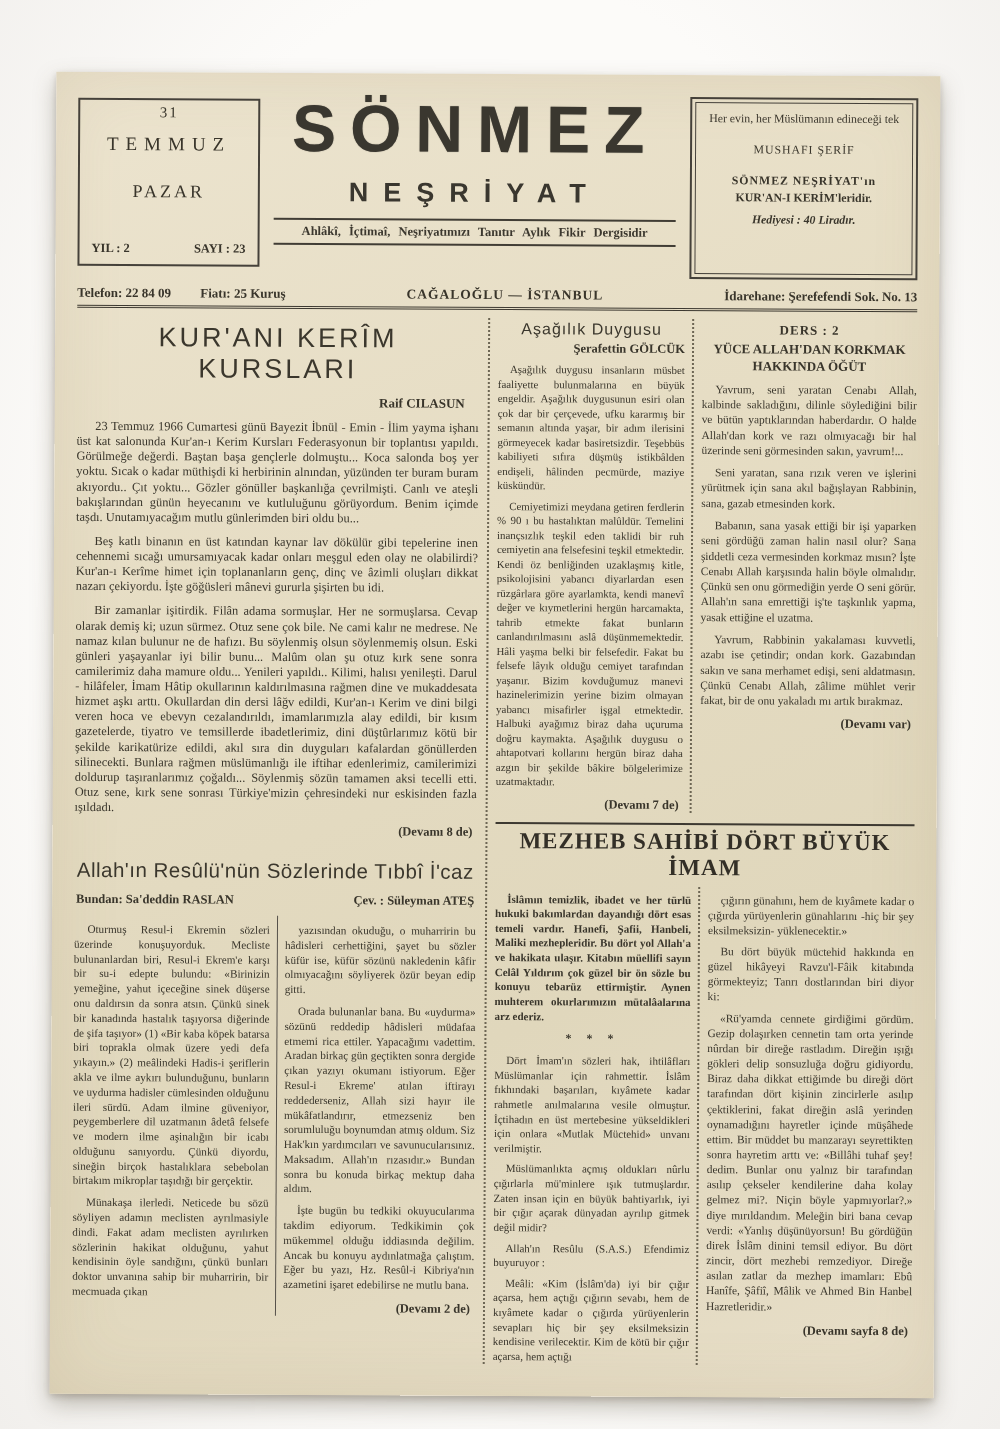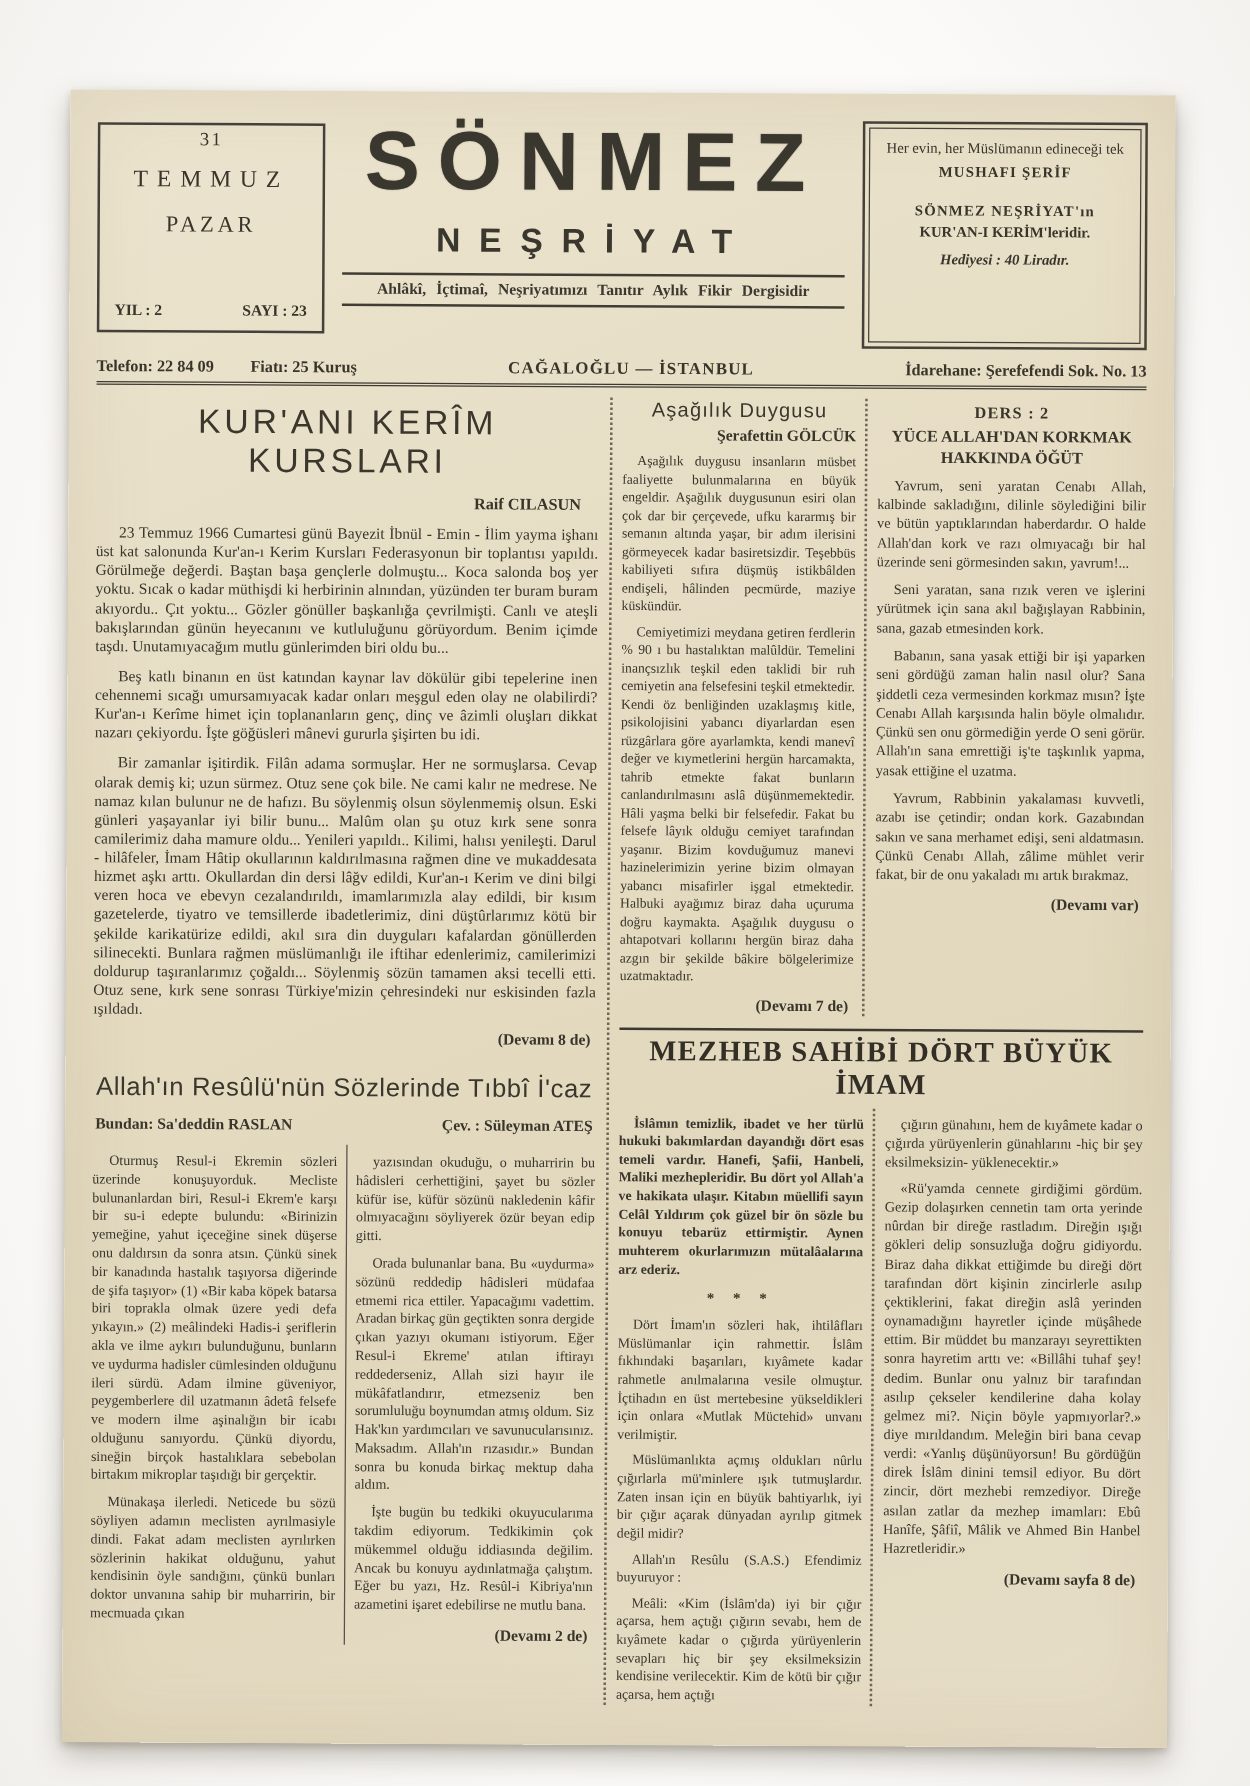--- a/index.html
+++ b/index.html
@@ -19,40 +19,40 @@
   }
   
   .mast-row{display:flex;align-items:stretch;}
   .date-box{
     width:182px;box-sizing:border-box;border:2px solid #45413a;
     padding:0 10px 8px;display:flex;flex-direction:column;text-align:center;
     height:168px;flex:none;margin-top:6px;
   }
   .date-day{font-size:15px;letter-spacing:2px;margin-top:4px;}
   .date-month{font-size:19px;letter-spacing:7px;margin-top:12px;}
-  .date-weekday{font-size:18px;letter-spacing:3px;margin-top:14px;}
+  .date-weekday{font-size:18px;letter-spacing:3px;margin-top:26px;}
   .date-bottom{display:flex;justify-content:space-between;font-weight:bold;font-size:12.5px;margin-top:auto;padding:0 2px;}
   .mast-center{flex:1;text-align:center;padding:0 14px;}
   .mast-title{
     font-family:"Liberation Sans",sans-serif;font-weight:900;font-size:66px;
     letter-spacing:14px;color:#3a372f;line-height:1;margin-top:2px;
     text-shadow:0 0 1px rgba(58,55,47,.6);
   }
   .mast-subtitle{
     font-family:"Liberation Sans",sans-serif;font-weight:bold;font-size:27px;
     letter-spacing:15px;color:#3a372f;margin-top:16px;
   }
   .tagline-wrap{border-top:2px solid #413d35;border-bottom:2px solid #413d35;margin-top:10px;padding:4px 0;}
   .tagline{font-weight:bold;font-size:12.5px;word-spacing:5px;color:#3c382f;}
   .ad-box{
     width:228px;flex:none;box-sizing:border-box;border:2px solid #45413a;
     outline:1px solid #45413a;outline-offset:-6px;
     padding:12px 12px 8px;text-align:center;font-size:11.8px;line-height:1.32;margin-top:2px;height:182px;
   }
-  .ad-line2{font-weight:bold;letter-spacing:1px;margin-top:3px;}
+  .ad-line2{font-weight:normal;letter-spacing:1px;margin-top:15px;}
   .ad-line3{font-weight:bold;letter-spacing:1px;margin-top:16px;}
   .ad-body{text-align:justify;margin-top:2px;}
   .ad-line5{font-weight:bold;margin-top:1px;}
   .ad-gift{font-style:italic;font-weight:bold;margin-top:7px;}
   
   .info-bar{
     display:flex;justify-content:space-between;align-items:center;
     border-bottom:3px double #3d3931;margin-top:6px;padding:3px 0 4px;
     font-weight:bold;font-size:13px;
   }
@@ -214,20 +214,21 @@
           <div class="mz1">
             <p class="bold-para">İslâmın temizlik, ibadet ve her türlü hukuki bakımlardan dayandığı dört esas temeli vardır. Hanefi, Şafii, Hanbeli, Maliki mezhepleridir. Bu dört yol Allah'a ve hakikata ulaşır. Kitabın müellifi sayın Celâl Yıldırım çok güzel bir ön sözle bu konuyu tebarüz ettirmiştir. Aynen muhterem okurlarımızın mütalâalarına arz ederiz.</p>
             <div class="stars">* * *</div>
             <p>Dört İmam'ın sözleri hak, ihtilâfları Müslümanlar için rahmettir. İslâm fıkhındaki başarıları, kıyâmete kadar rahmetle anılmalarına vesile olmuştur. İçtihadın en üst mertebesine yükseldikleri için onlara «Mutlak Müctehid» unvanı verilmiştir.</p>
             <p>Müslümanlıkta açmış oldukları nûrlu çığırlarla mü'minlere ışık tutmuşlardır. Zaten insan için en büyük bahtiyarlık, iyi bir çığır açarak dünyadan ayrılıp gitmek değil midir?</p>
             <p>Allah'ın Resûlu (S.A.S.) Efendimiz buyuruyor :</p>
             <p>Meâli: «Kim (İslâm'da) iyi bir çığır açarsa, hem açtığı çığırın sevabı, hem de kıyâmete kadar o çığırda yürüyenlerin sevapları hiç bir şey eksilmeksizin kendisine verilecektir. Kim de kötü bir çığır açarsa, hem açtığı</p>
           </div>
           <div class="mz2">
             <p>çığırın günahını, hem de kıyâmete kadar o çığırda yürüyenlerin günahlarını -hiç bir şey eksilmeksizin- yüklenecektir.»</p>
+            <p>Bu dört büyük müctehid hakkında en güzel hikâyeyi Ravzu'l-Fâik kitabında görmekteyiz; Tanrı dostlarından biri diyor ki:</p>
             <p>«Rü'yamda cennete girdiğimi gördüm. Gezip dolaşırken cennetin tam orta yerinde nûrdan bir direğe rastladım. Direğin ışığı gökleri delip sonsuzluğa doğru gidiyordu. Biraz daha dikkat ettiğimde bu direği dört tarafından dört kişinin zincirlerle asılıp çektiklerini, fakat direğin aslâ yerinden oynamadığını hayretler içinde müşâhede ettim. Bir müddet bu manzarayı seyrettikten sonra hayretim arttı ve: «Billâhi tuhaf şey! dedim. Bunlar onu yalnız bir tarafından asılıp çekseler kendilerine daha kolay gelmez mi?. Niçin böyle yapmıyorlar?.» diye mırıldandım. Meleğin biri bana cevap verdi: «Yanlış düşünüyorsun! Bu gördüğün direk İslâm dinini temsil ediyor. Bu dört zincir, dört mezhebi remzediyor. Direğe asılan zatlar da mezhep imamları: Ebû Hanîfe, Şâfiî, Mâlik ve Ahmed Bin Hanbel Hazretleridir.»</p>
             <div class="devami">(Devamı sayfa 8 de)</div>
           </div>
         </div>
       </div>
     </div>
   </div>
 </div>
 
 </body></html>

